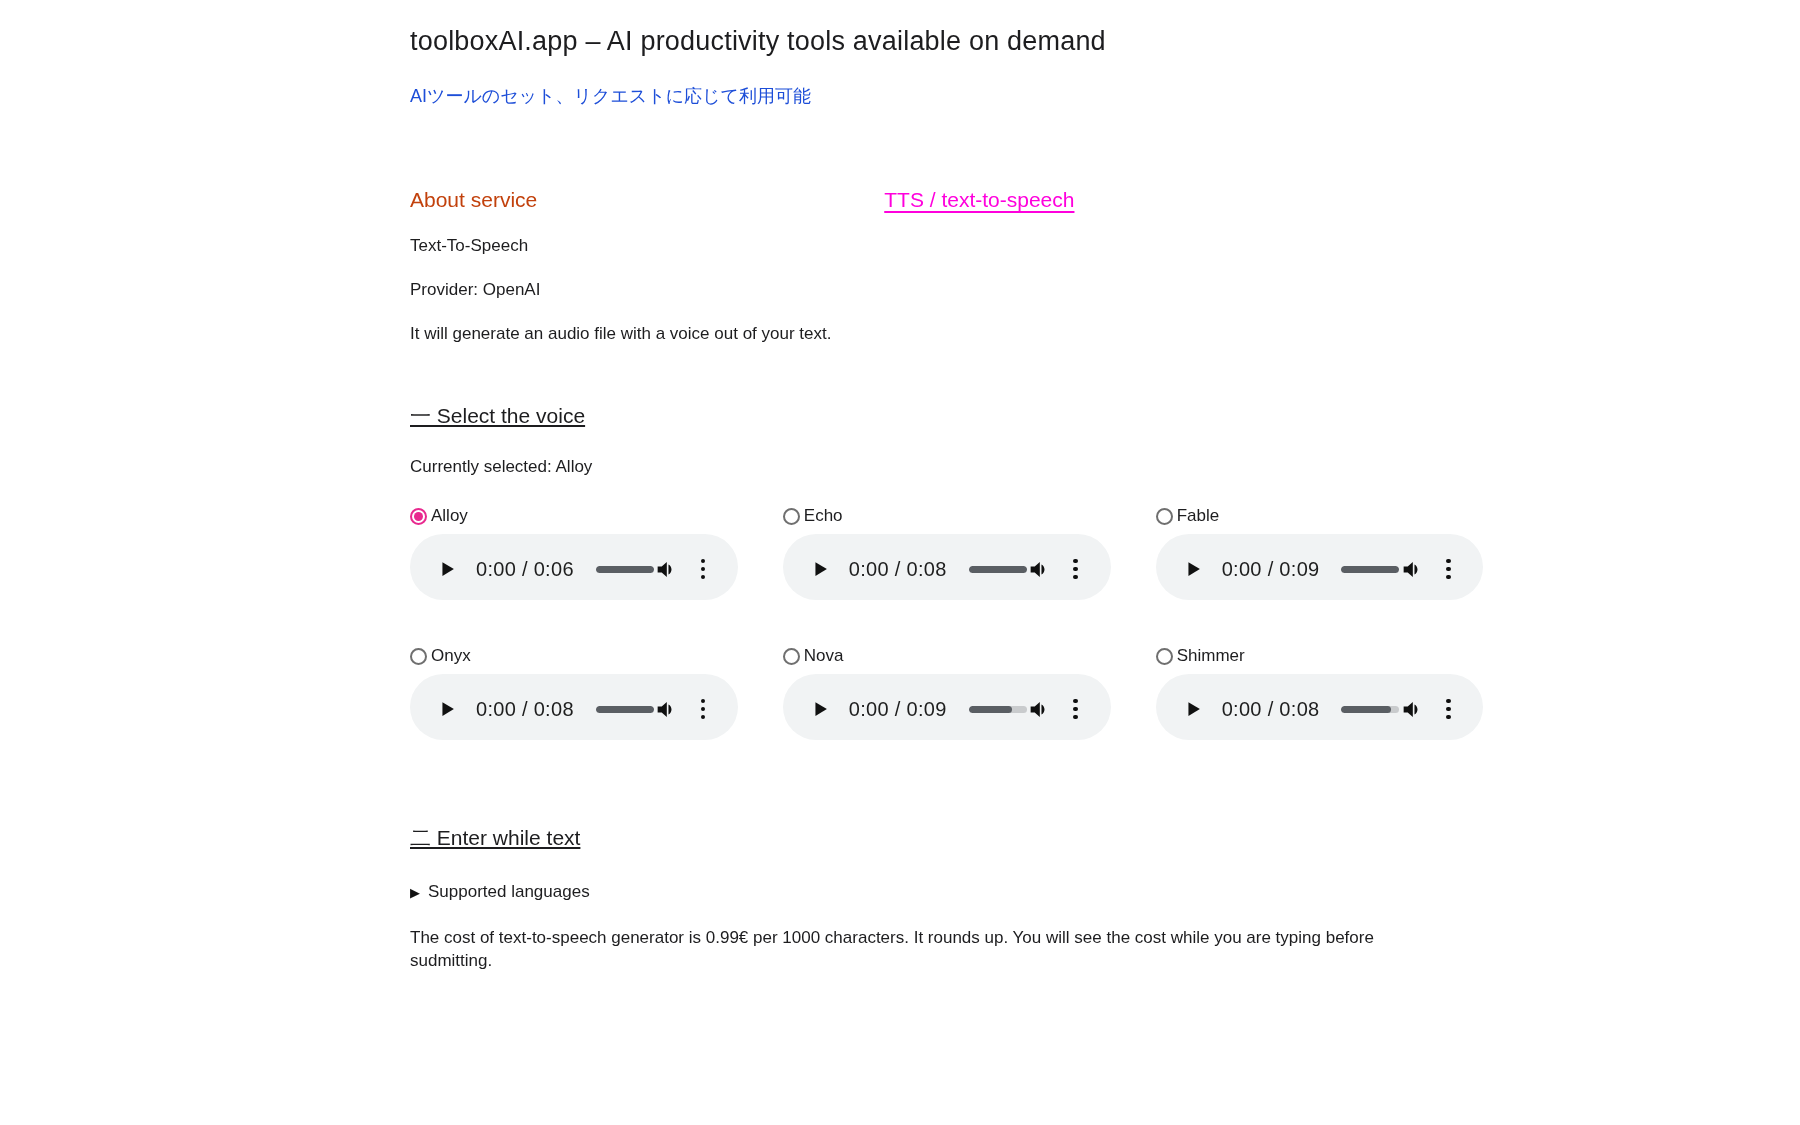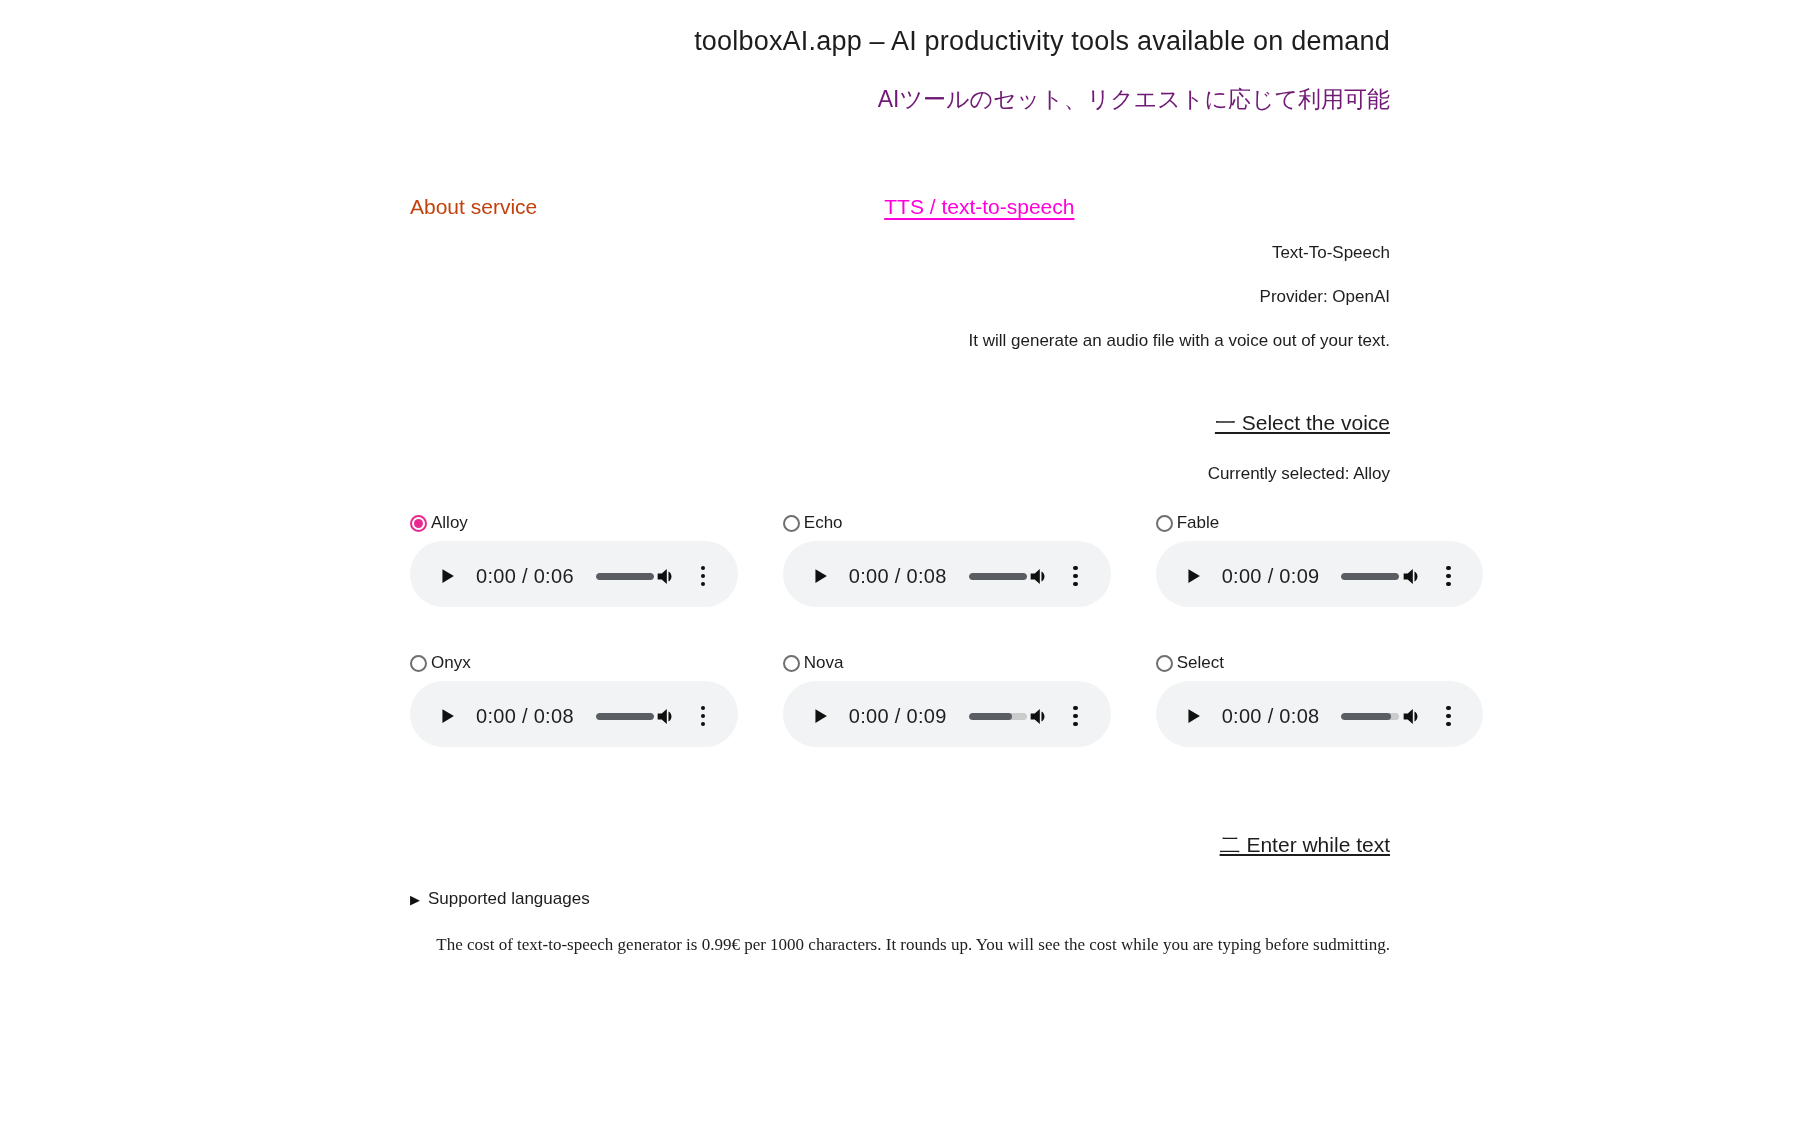--- a/index.html
+++ b/index.html
@@ -4,24 +4,24 @@
 <style>
   * { box-sizing: border-box; }
   html, body {
     margin: 0; padding: 0;
     width: 1800px; height: 1125px;
     background: #ffffff;
     overflow: hidden;
     font-family: "Liberation Sans", "DejaVu Sans", sans-serif;
     color: #1d1d1f;
   }
-  .container { width: 980px; margin: 15px auto; font-size: 17px; text-align: right; }
+  .container { width: 980px; margin: 15px auto; font-size: 17px; }
 
   .page-title { font-size: 27px; font-weight: 400; margin: 26px 0 0; letter-spacing: .2px; }
-  .page-subtitle { margin-top: 27px; font-size: 23px; color: #701a75; }
+  .page-subtitle { margin-top: 27px; font-size: 18px; color: #1d4ed8; }
 
   .nav { margin-top: 80px; display: flex; align-items: baseline; font-size: 21px; }
   .nav-about { color: #c2410c; text-decoration: none; cursor: pointer; }
   .nav-tts {
     margin-left: 347px;
     color: var(--accent-link, #ff00dd);
     text-decoration: underline;
     text-underline-offset: 4px;
     cursor: pointer;
   }
@@ -78,21 +78,21 @@
     padding: 0; cursor: pointer;
     display: flex; flex-direction: column; align-items: center; justify-content: center; gap: 3.5px;
   }
   .menu-btn i { width: 4.5px; height: 4.5px; border-radius: 50%; background: #0f0f0f; }
 
   .enter-heading { margin-top: 84px; }
   details { margin-top: 30px; }
   summary { list-style: none; cursor: pointer; display: flex; align-items: center; font-size: 17px; }
   summary::-webkit-details-marker { display: none; }
   .disclosure { font-size: 13px; margin-right: 8px; color: #111; }
-  .cost-paragraph { margin-top: 24px; line-height: 1.38; max-width: 980px; font-family: Liberation Serif, serif; }
+  .cost-paragraph { margin-top: 24px; line-height: 1.38; max-width: 980px; }
   .size-paragraph { margin-top: 24px; line-height: 1.38; }
 </style>
 </head>
 <body>
 
 <div class="container">
 
   <h1 class="page-title">toolboxAI.app – AI productivity tools available on demand</h1>
   <div class="page-subtitle">AIツールのセット、リクエストに応じて利用可能</div>
 
@@ -251,21 +251,21 @@
             <i></i>
             <i></i>
             <i></i>
           </button>
       </div>
     </div>
 
     <div class="voice-cell">
       <div class="voice-label-row">
         <span class="radio"></span>
-        <span class="voice-name">Select</span>
+        <span class="voice-name">Shimmer</span>
       </div>
       <div class="player">
         <button class="play-btn">
             <svg width="22" height="22" viewBox="0 0 24 24" fill="#111">
               <path d="M7 4.5v15l12.5-7.5z"></path>
             </svg>
           </button>
         <span class="time">0:00 / 0:08</span>
         <span class="track">
             <span class="track-fill" style="width: 85%;"></span>

